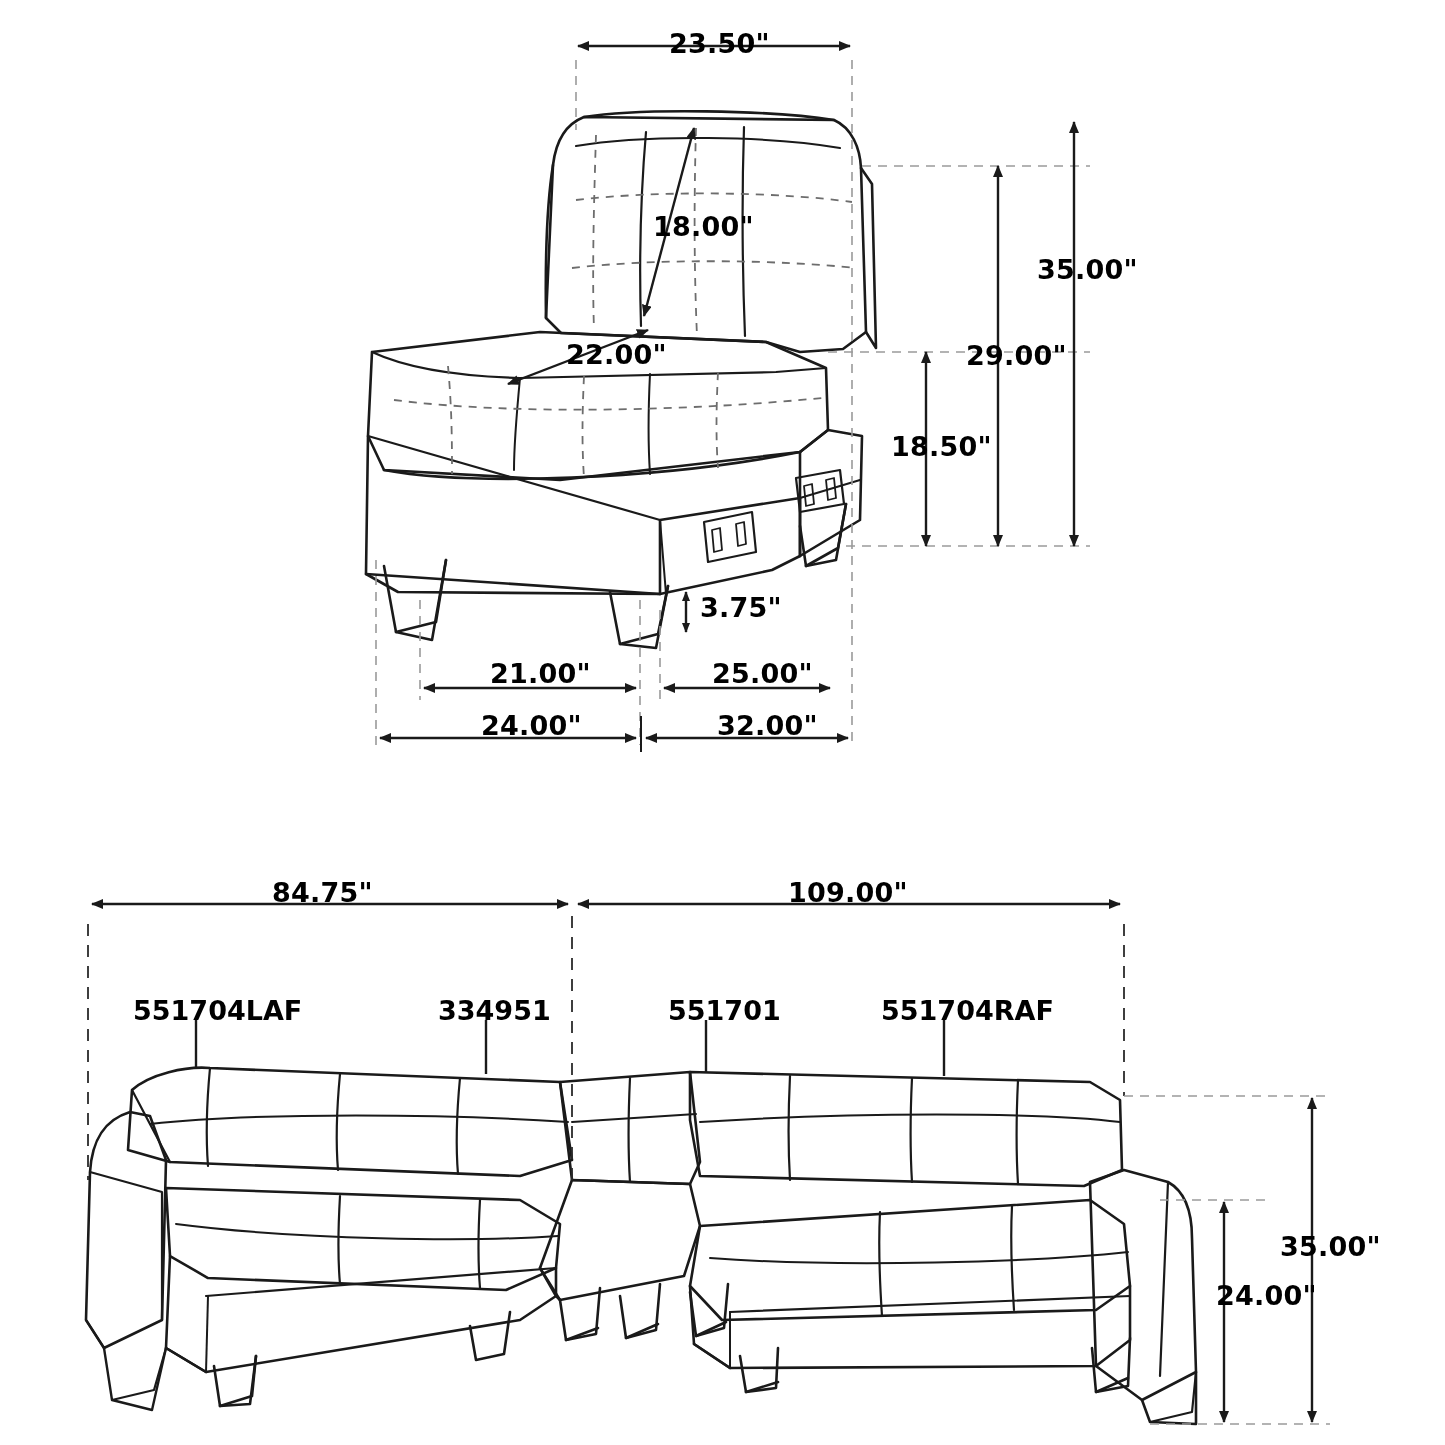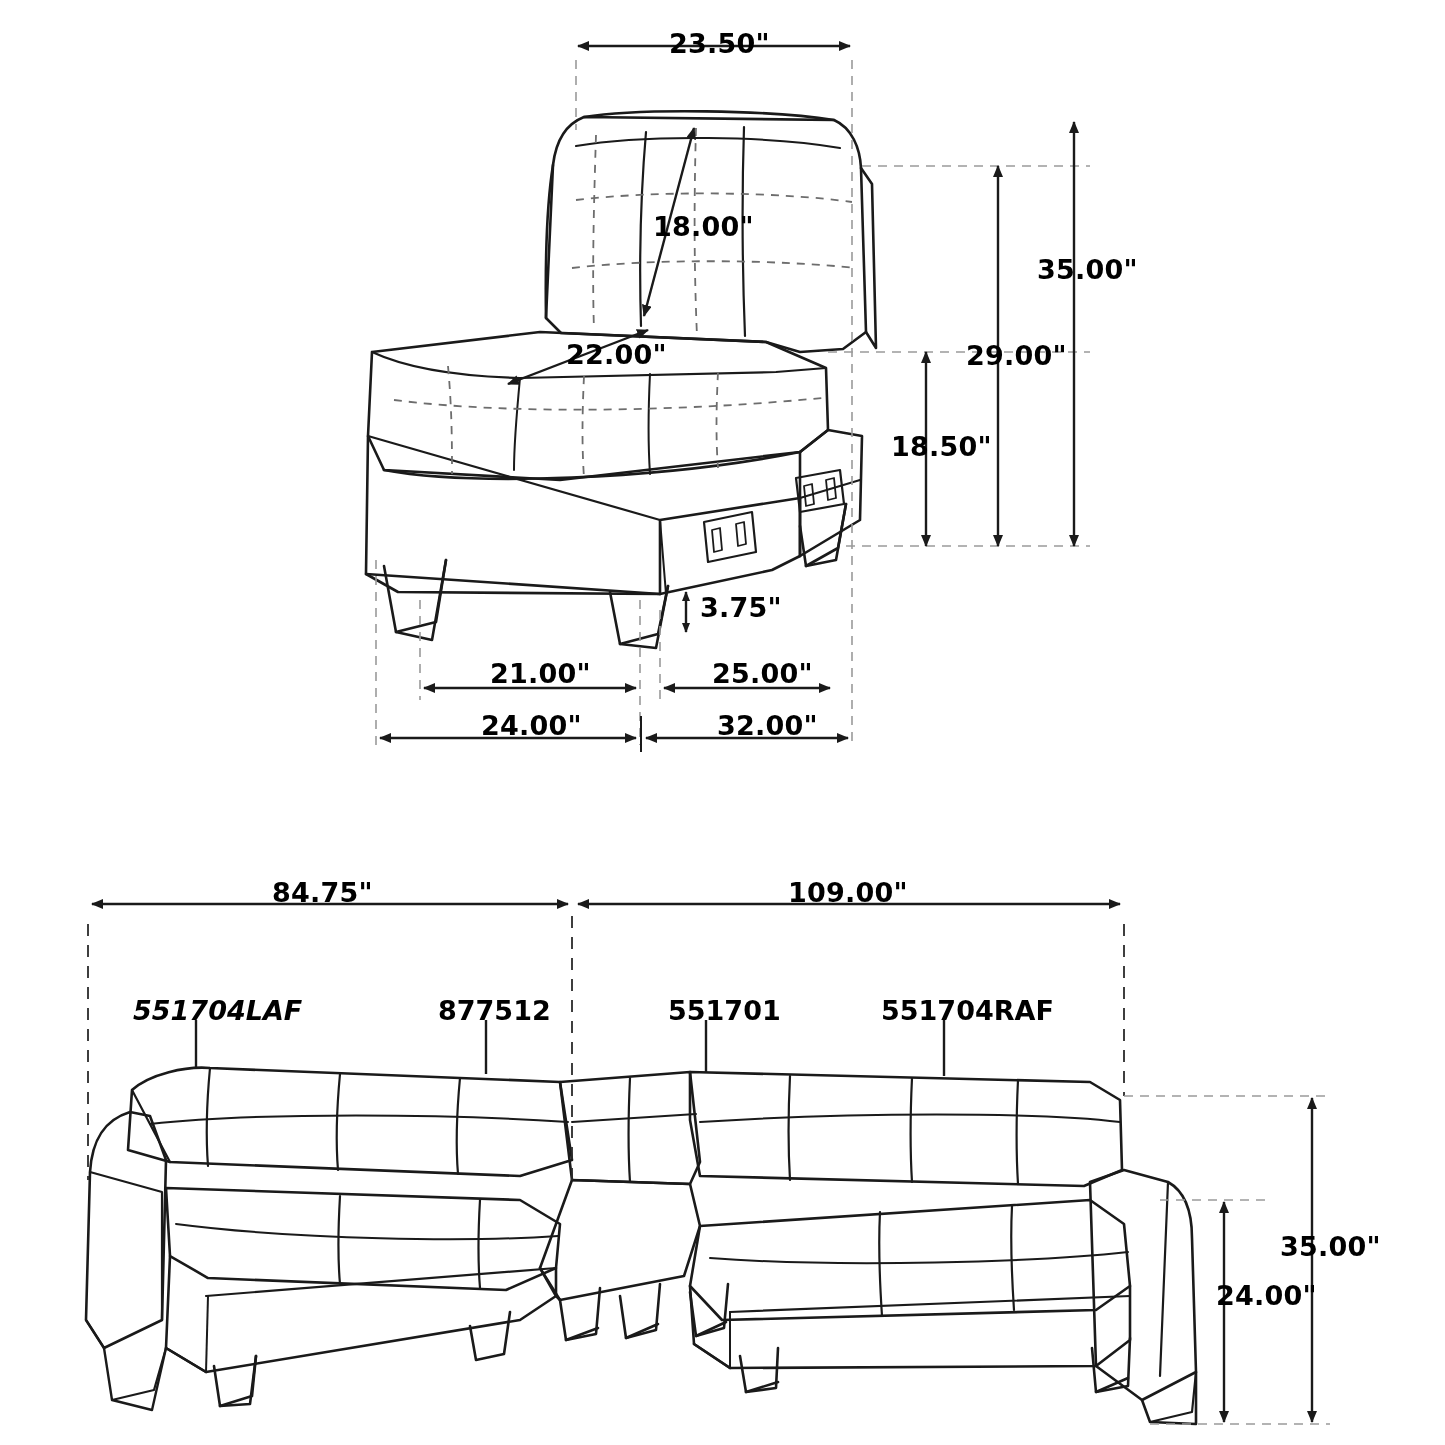--- a/index.html
+++ b/index.html
@@ -262,18 +262,18 @@
   <div class="dim-label s28" style="left:490px; top:658px;">21.00"</div>
   <div class="dim-label s28" style="left:712px; top:658px;">25.00"</div>
   <div class="dim-label s28" style="left:481px; top:710px;">24.00"</div>
   <div class="dim-label s28" style="left:717px; top:710px;">32.00"</div>
 
   <div class="dim-label s28" style="left:272px; top:877px;">84.75"</div>
   <div class="dim-label s28" style="left:788px; top:877px;">109.00"</div>
   <div class="dim-label s28" style="left:1280px; top:1231px;">35.00"</div>
   <div class="dim-label s28" style="left:1216px; top:1280px;">24.00"</div>
 
-  <div class="sku-label s28" style="left:133px; top:995px;font-style:italic;">551704LAF</div>
-  <div class="sku-label s28" style="left:438px; top:995px;">877512</div>
+  <div class="sku-label s28" style="left:133px; top:995px;">551704LAF</div>
+  <div class="sku-label s28" style="left:438px; top:995px;">334951</div>
   <div class="sku-label s28" style="left:668px; top:995px;text-align:center;">551701</div>
   <div class="sku-label s28" style="left:869px; top:995px;margin-left:12px;">551704RAF</div>
 
 </div>
 
 </body></html>

